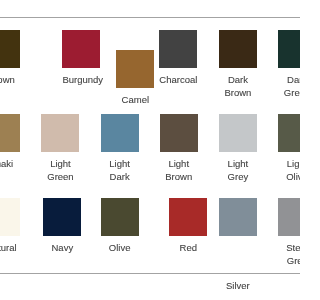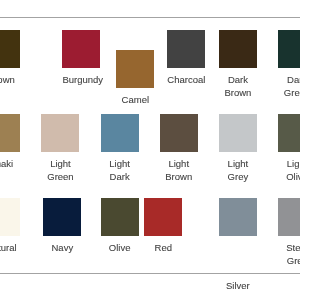--- a/index.html
+++ b/index.html
@@ -82,21 +82,21 @@
           <div class="swatch-label" style="color: rgb(67, 67, 67);">
             <span class="line">Burgundy</span>
           </div>
         </div>
         <div class="swatch-cell" style="left: 134px; margin-top: 20px;">
           <span class="swatch-chip" style="background: rgb(150, 102, 47);"></span>
           <div class="swatch-label" style="color: rgb(67, 67, 67);">
             <span class="line">Camel</span>
           </div>
         </div>
-        <div class="swatch-cell" style="left: 185px; text-align: right;">
+        <div class="swatch-cell" style="left: 177px; text-align: right;">
           <span class="swatch-chip" style="background: rgb(66, 66, 66);"></span>
           <div class="swatch-label" style="color: rgb(67, 67, 67);">
             <span class="line">Charcoal</span>
           </div>
         </div>
         <div class="swatch-cell" style="left: 236.6px;">
           <span class="swatch-chip" style="background: rgb(58, 41, 21);"></span>
           <div class="swatch-label" style="color: rgb(67, 67, 67);">
             <span class="line">Dark</span>
             <span class="line">Brown</span>
@@ -165,21 +165,21 @@
           <div class="swatch-label" style="color: rgb(67, 67, 67);">
             <span class="line">Navy</span>
           </div>
         </div>
         <div class="swatch-cell" style="left: 118.3px;">
           <span class="swatch-chip" style="background: rgb(74, 73, 48);"></span>
           <div class="swatch-label" style="color: rgb(67, 67, 67);">
             <span class="line">Olive</span>
           </div>
         </div>
-        <div class="swatch-cell" style="left: 162px;">
+        <div class="swatch-cell" style="left: 187px;">
           <span class="swatch-chip" style="background: rgb(168, 42, 40);"></span>
           <div class="swatch-label" style="color: rgb(67, 67, 67);">
             <span class="line">Red</span>
           </div>
         </div>
         <div class="swatch-cell" style="left: 236.6px;">
           <span class="swatch-chip" style="background: rgb(128, 142, 153);"></span>
           <div class="swatch-label" style="color: rgb(67, 67, 67); margin-top: 44px;">
             <span class="line">Silver</span>
           </div>

